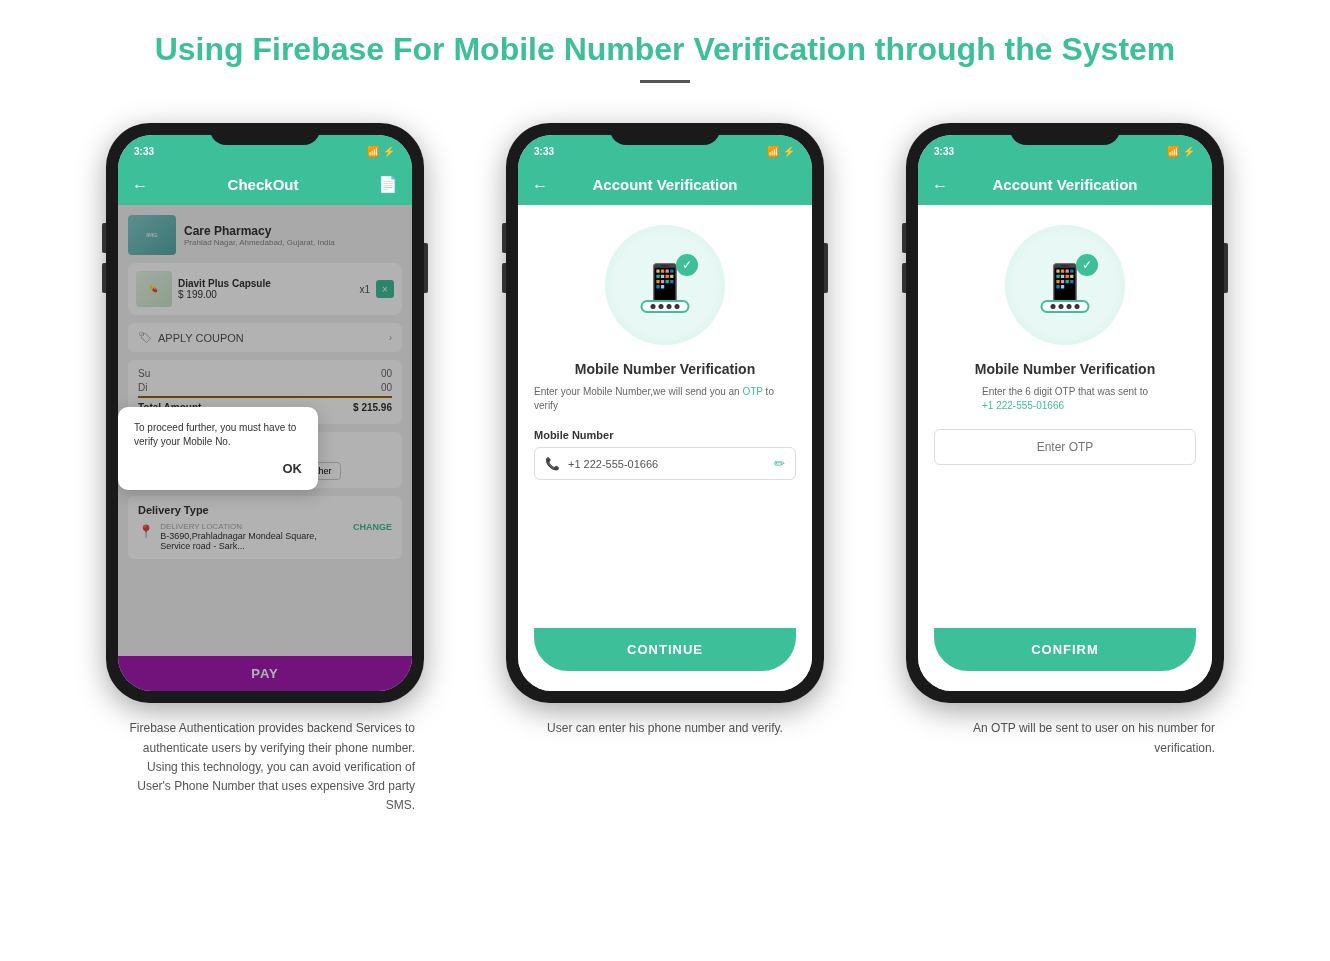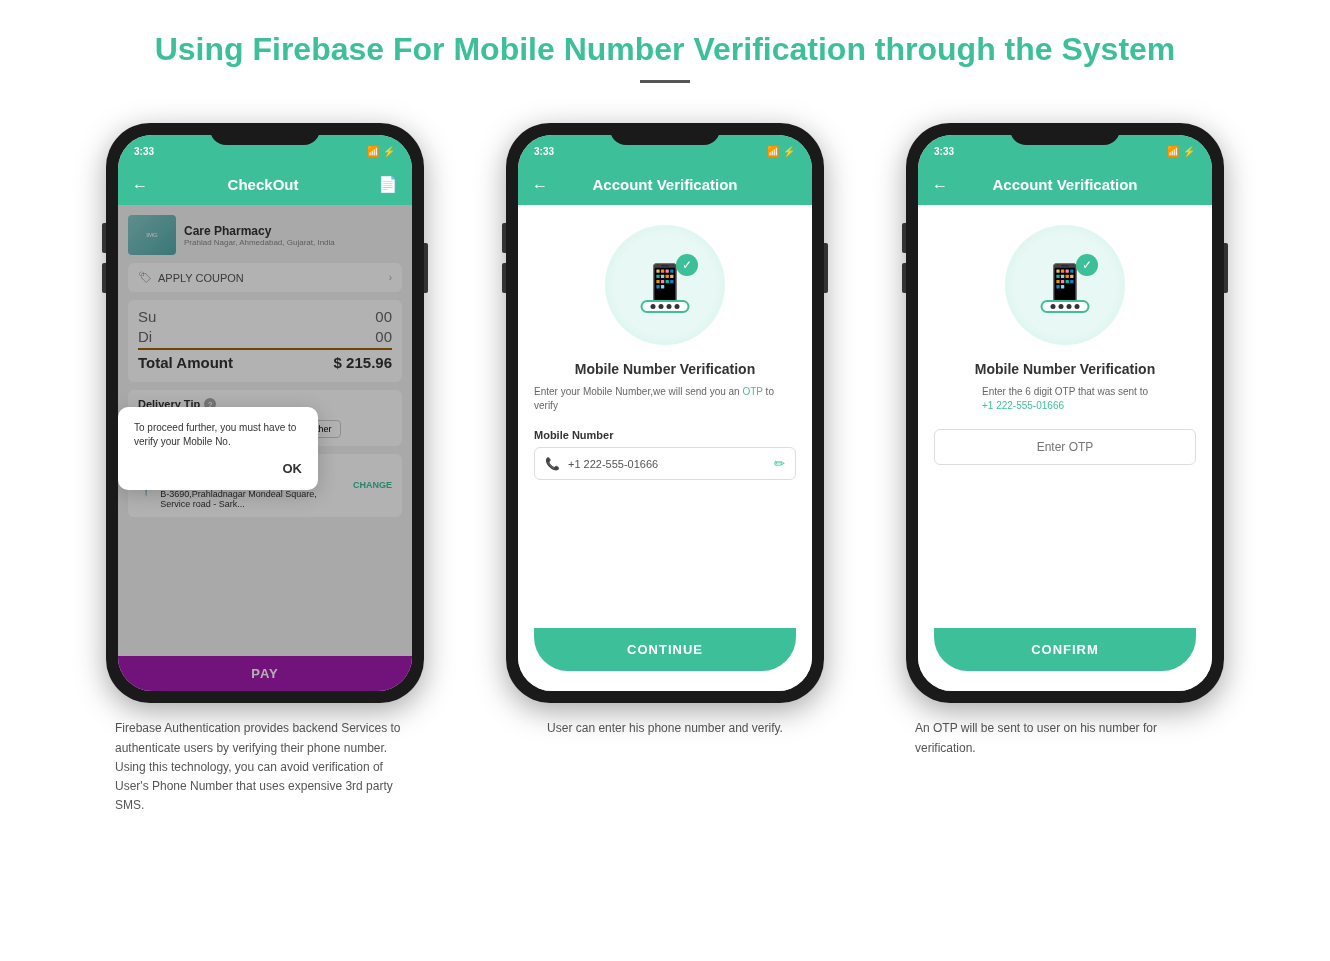--- a/index.html
+++ b/index.html
@@ -271,21 +271,21 @@
       font-weight: 700;
       color: #333;
     }
 
     
     .summary-section {
       background: white;
       border-radius: 6px;
       padding: 8px 10px;
       margin-bottom: 8px;
-      font-size: 15px;
+      font-size: 10px;
     }
 
     .summary-row {
       display: flex;
       justify-content: space-between;
       margin-bottom: 3px;
       color: #666;
     }
 
     .summary-row.total {
@@ -544,21 +544,21 @@
       cursor: pointer;
       letter-spacing: 1px;
       margin-top: auto;
     }
 
     
     .description {
       margin-top: 16px;
       font-size: 12px;
       color: #555;
-      text-align: left;
+      text-align: right;
       line-height: 1.6;
       max-width: 300px;
     }
 
     
     .phone-side-btn-left {
       position: absolute;
       left: -4px;
       top: 100px;
       width: 4px;
@@ -624,20 +624,29 @@
             <div class="pharmacy-row">
               <div class="pharmacy-img">
                 <span style="font-size:6px; color:white;">IMG</span>
               </div>
               <div class="pharmacy-info">
                 <div class="name">Care Pharmacy</div>
                 <div class="address">Prahlad Nagar, Ahmedabad, Gujarat, India</div>
               </div>
             </div>
 
+            <div class="product-row">
+              <div class="product-img">💊</div>
+              <div class="product-info">
+                <div class="pname">Diavit Plus Capsule</div>
+                <div class="pprice">$ 199.00</div>
+              </div>
+              <span class="product-qty">x1</span>
+              <button class="product-remove">×</button>
+            </div>
 
             <div class="coupon-row">
               <span class="coupon-icon">🏷</span>
               <span class="coupon-label">APPLY COUPON</span>
               <span class="coupon-arrow">›</span>
             </div>
 
             <div class="summary-section">
               <div class="summary-row">
                 <span>Su</span>

